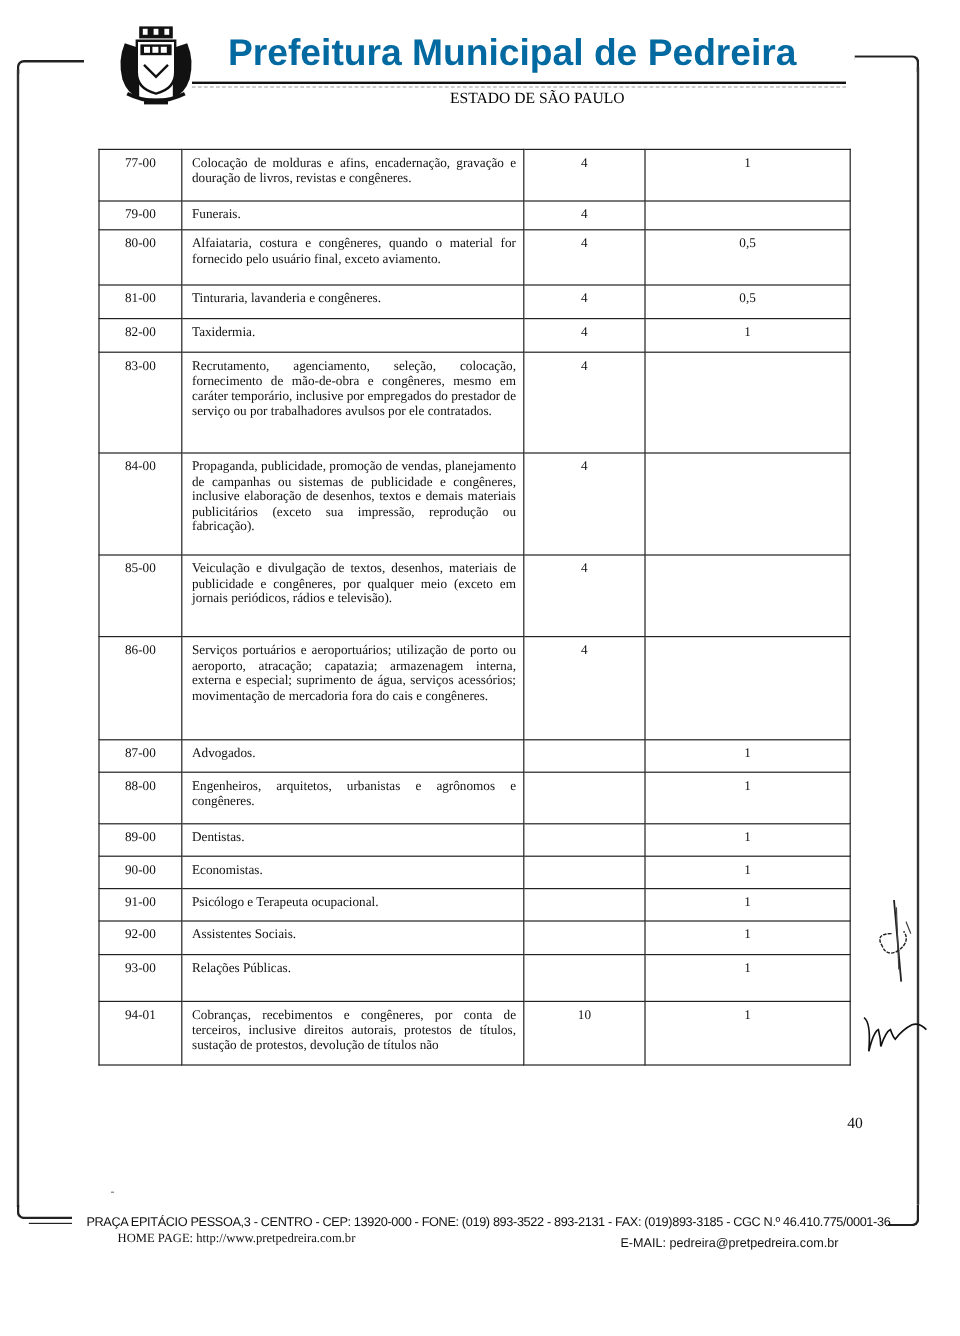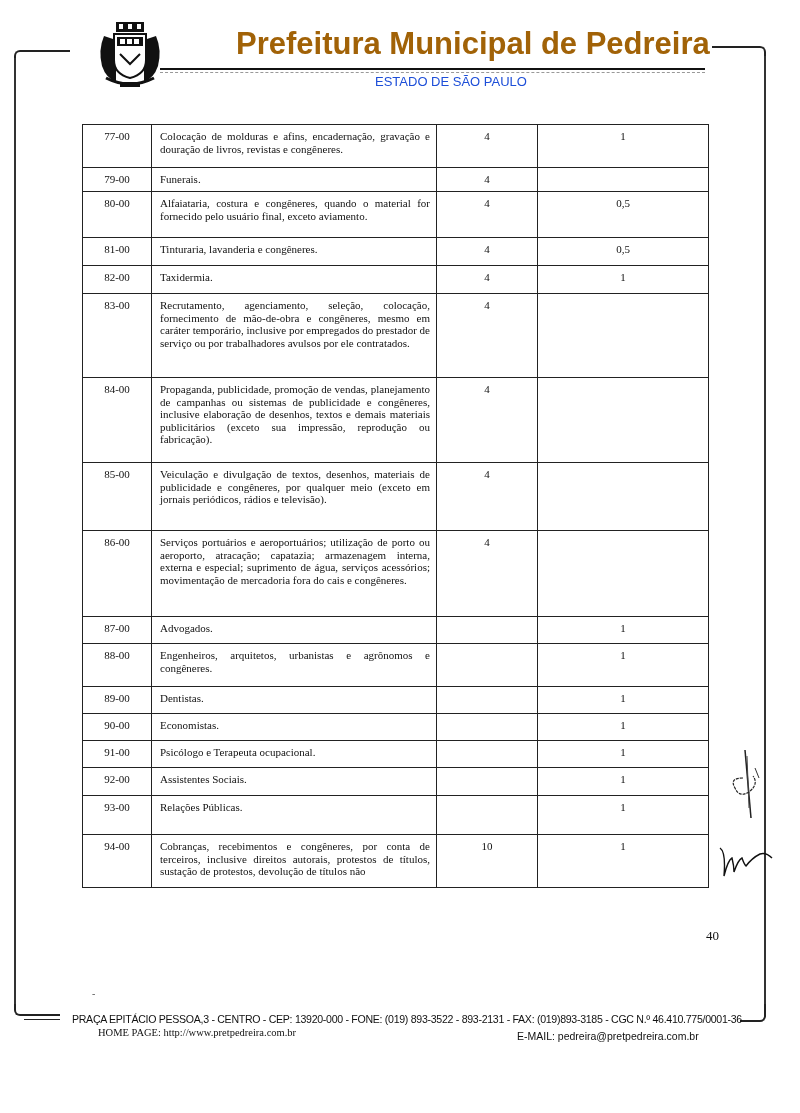--- a/index.html
+++ b/index.html
@@ -7,24 +7,24 @@
 
     .frame-top-left { position: absolute; left: 14px; top: 50px; width: 54px; height: 10px; border-top: 2px solid #222; border-left: 2px solid #222; border-top-left-radius: 6px; }
     .frame-left { position: absolute; left: 14px; top: 58px; width: 0; height: 948px; border-left: 2px solid #333; }
     .frame-bottom-left { position: absolute; left: 14px; top: 1004px; width: 44px; height: 10px; border-bottom: 2px solid #222; border-left: 2px solid #222; border-bottom-left-radius: 6px; }
     .frame-top-right { position: absolute; left: 712px; top: 46px; width: 52px; height: 12px; border-top: 2px solid #222; border-right: 2px solid #222; border-top-right-radius: 6px; }
     .frame-right { position: absolute; left: 764px; top: 56px; width: 0; height: 948px; border-right: 2px solid #333; }
     .frame-bottom-right { position: absolute; left: 740px; top: 1004px; width: 24px; height: 16px; border-bottom: 2px solid #222; border-right: 2px solid #222; border-bottom-right-radius: 6px; }
 
     .crest { position: absolute; left: 96px; top: 20px; width: 68px; height: 70px; }
 
-    .header-title { position: absolute; left: 190px; top: 26px; font-family: "Liberation Sans", sans-serif; font-weight: bold; font-size: 31px; letter-spacing: 0px; color: #a16207; white-space: nowrap; margin-left: 46px; }
+    .header-title { position: absolute; left: 190px; top: 26px; font-family: "Liberation Sans", sans-serif; font-weight: bold; font-size: 31px; letter-spacing: 0px; color: #0369a1; white-space: nowrap; }
     .header-rule { position: absolute; left: 160px; top: 68px; width: 545px; height: 0; border-top: 2px solid #111; }
     .header-rule-thin { position: absolute; left: 160px; top: 72px; width: 545px; height: 0; border-top: 1px dashed #999; }
-    .header-subtitle { position: absolute; left: 375px; top: 74px; font-family: Liberation Sans, sans-serif; font-size: 13px; color: #1d4ed8; white-space: nowrap; }
+    .header-subtitle { position: absolute; left: 375px; top: 74px; font-family: Liberation Serif, serif; font-size: 13px; color: #000000; white-space: nowrap; }
 
     table.tax { position: absolute; left: 82px; top: 124px; width: 622px; border-collapse: collapse; table-layout: fixed; font-size: 11px; line-height: 12.5px; }
     table.tax td { border: 1px solid #222; vertical-align: top; padding: 5px 6px 4px 6px; }
     table.tax td.code { width: 56px; text-align: center; }
     table.tax td.desc { width: 270px; text-align: justify; text-align-last: left; padding-left: 8px; padding-right: 6px; }
     table.tax td.v1 { width: 88px; text-align: center; }
     table.tax td.v2 { width: 158px; text-align: center; }
 
     .page-number { position: absolute; left: 690px; top: 928px; font-size: 13px; color: #111; margin-left: 16px; }
     .stray-mark { position: absolute; left: 92px; top: 988px; font-size: 10px; color: #555; }
@@ -162,21 +162,21 @@
       <td class="v1"></td>
       <td class="v2">1</td>
     </tr>
     <tr style="height:39px">
       <td class="code">93-00</td>
       <td class="desc">Relações Públicas.</td>
       <td class="v1"></td>
       <td class="v2">1</td>
     </tr>
     <tr style="height:53px">
-      <td class="code">94-00</td>
+      <td class="code">94-01</td>
       <td class="desc">Cobranças, recebimentos e congêneres, por conta de terceiros, inclusive direitos autorais, protestos de títulos, sustação de protestos, devolução de títulos não</td>
       <td class="v1">10</td>
       <td class="v2">1</td>
     </tr>
   </tbody>
 </table>
 
 <div class="sig1">
   <svg width="40" height="80" viewBox="0 0 40 80">
     <path d="M20 2 L26 70" stroke="#222" stroke-width="1.5" fill="none"></path>

